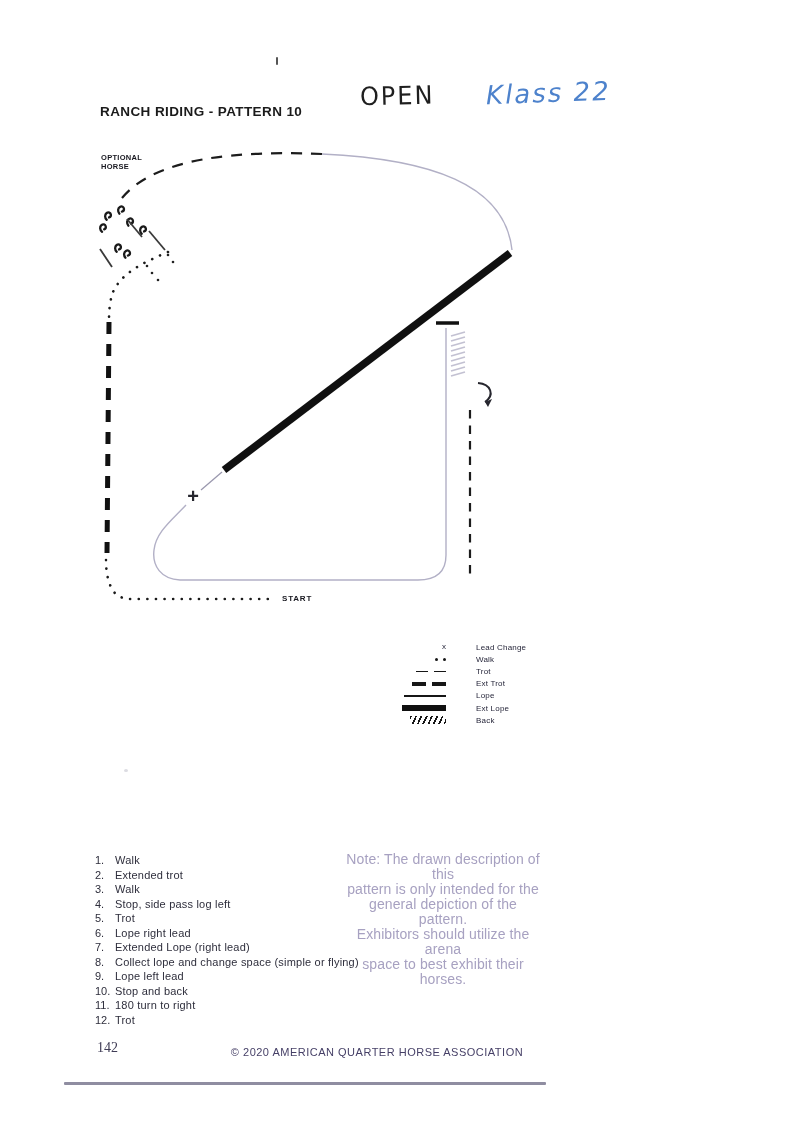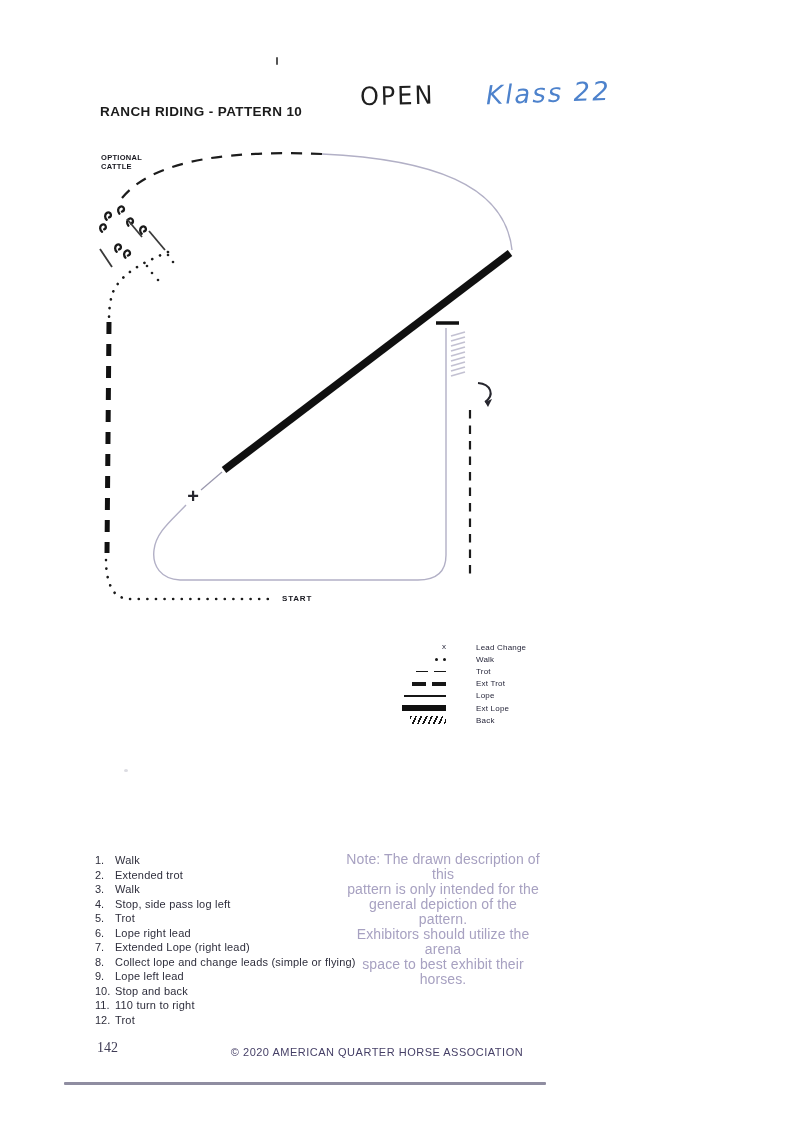--- a/index.html
+++ b/index.html
@@ -155,21 +155,21 @@
       <circle cx="168" cy="255" r="1.3"></circle>
         <circle cx="173" cy="262" r="1.3"></circle>
       <circle cx="147" cy="266" r="1.3"></circle>
         <circle cx="152" cy="273" r="1.3"></circle>
       <circle cx="158" cy="280" r="1.3"></circle>
     </g>
   </svg>
 
   <div class="lbl-cattle">
     <div>OPTIONAL</div>
-    <div>CATTLE</div>
+    <div>HORSE</div>
   </div>
   <div class="lbl-start">START</div>
   <div class="lead-change-mark">+</div>
 
   <div class="legend">
     <div class="lg-row">
       <span class="lg-sym">
           <span class="sym-x">x</span>
         </span>
       <span class="lg-label">Lead Change</span>
@@ -239,33 +239,33 @@
     <div class="mv-row">
         <span class="mv-num">6.</span>
         <span class="mv-text">Lope right lead</span>
       </div>
     <div class="mv-row">
         <span class="mv-num">7.</span>
         <span class="mv-text">Extended Lope (right lead)</span>
       </div>
     <div class="mv-row">
         <span class="mv-num">8.</span>
-        <span class="mv-text">Collect lope and change leads (simple or flying)</span>
+        <span class="mv-text">Collect lope and change space (simple or flying)</span>
       </div>
     <div class="mv-row">
         <span class="mv-num">9.</span>
         <span class="mv-text">Lope left lead</span>
       </div>
     <div class="mv-row">
         <span class="mv-num">10.</span>
         <span class="mv-text">Stop and back</span>
       </div>
     <div class="mv-row">
         <span class="mv-num">11.</span>
-        <span class="mv-text">110 turn to right</span>
+        <span class="mv-text">180 turn to right</span>
       </div>
     <div class="mv-row">
         <span class="mv-num">12.</span>
         <span class="mv-text">Trot</span>
       </div>
   </div>
 
   <div class="note">
     <div>Note: The drawn description of this</div>
     <div>pattern is only intended for the</div>

